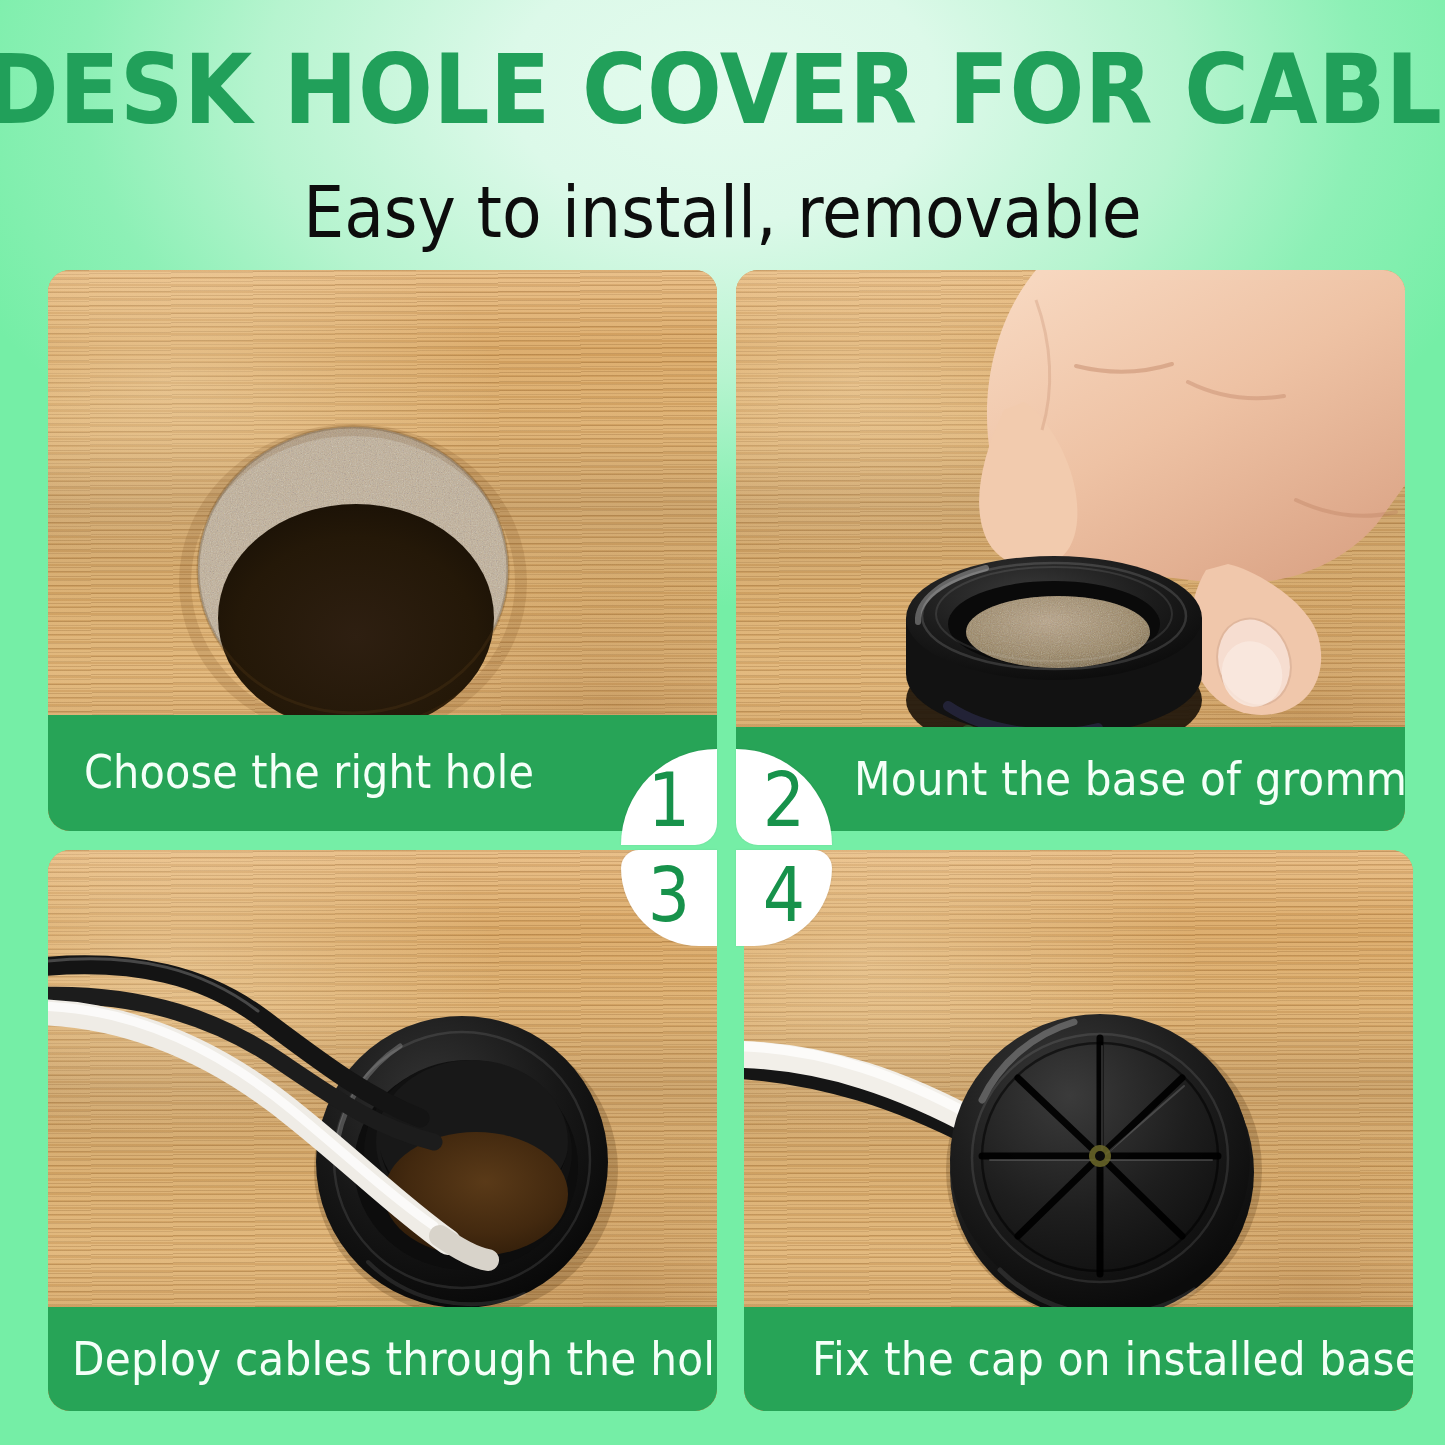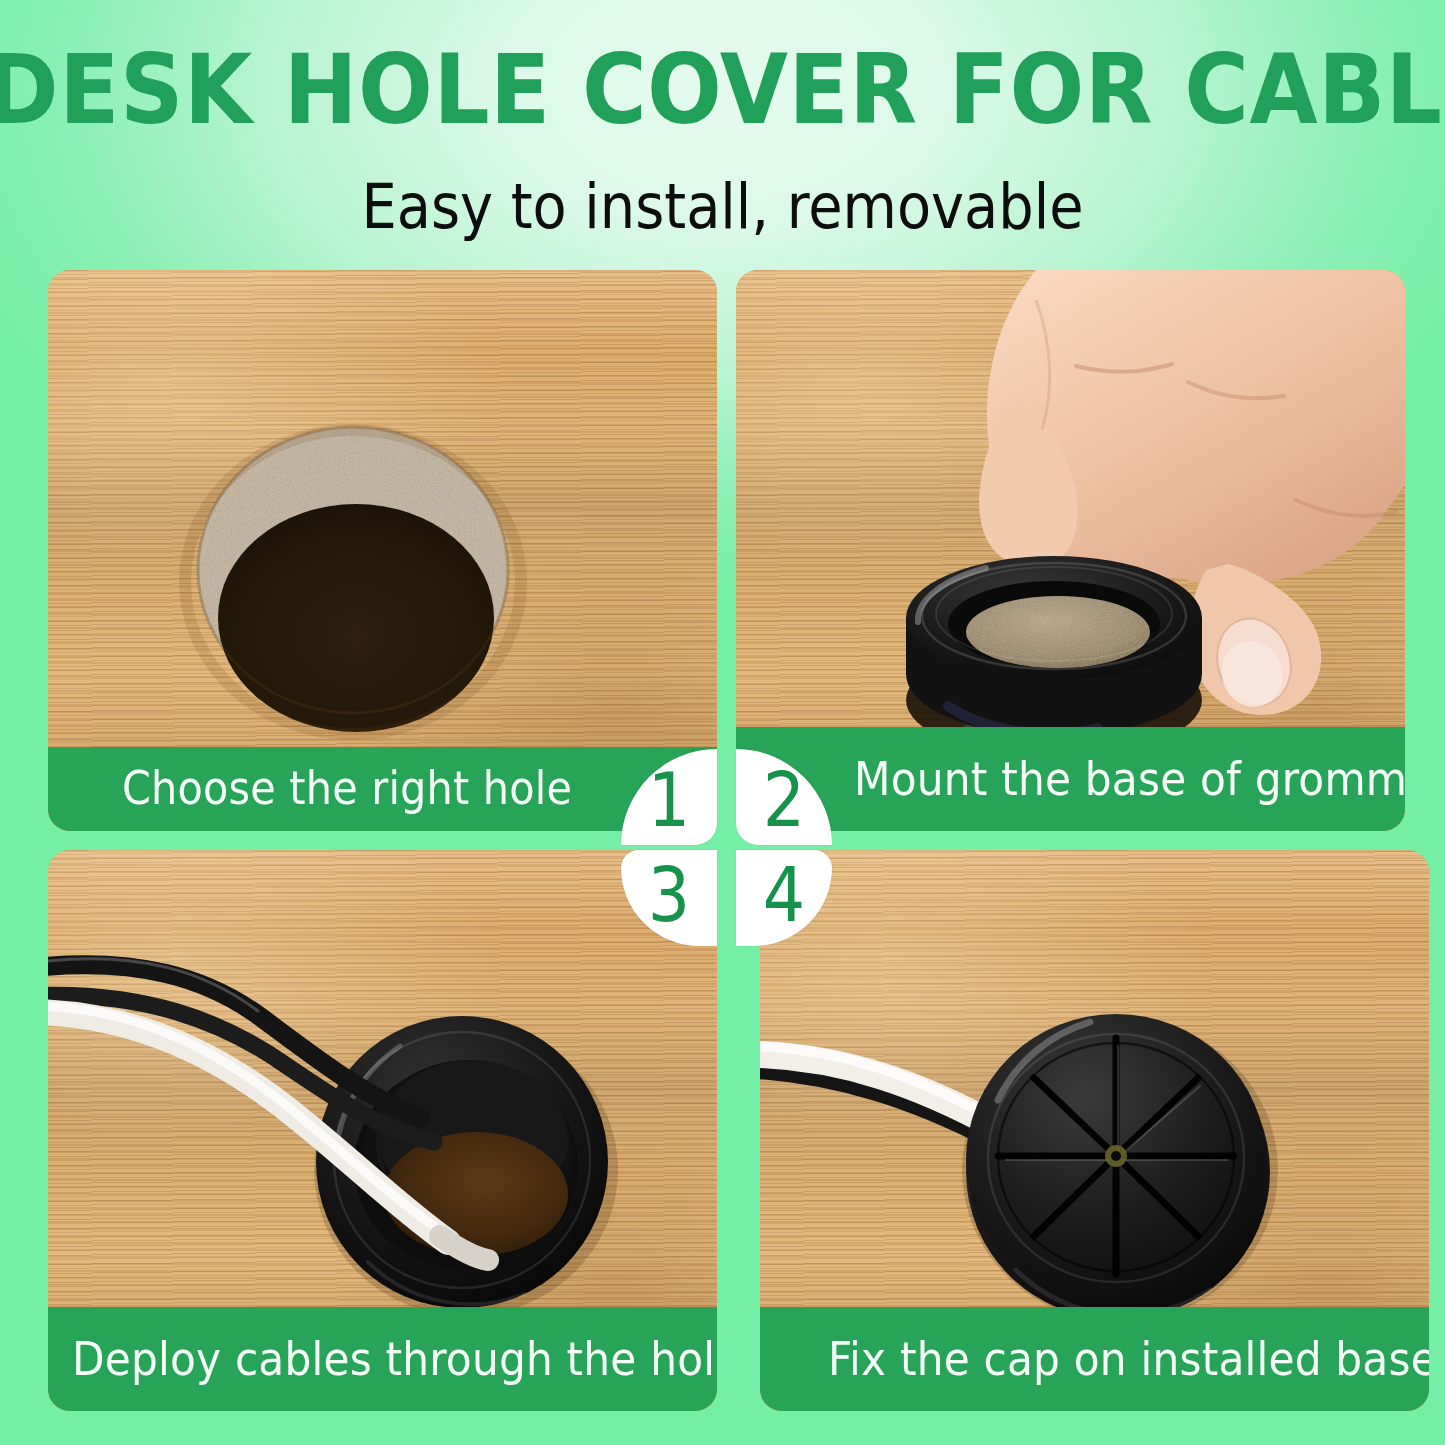--- a/index.html
+++ b/index.html
@@ -34,38 +34,38 @@
     color:#21a05a;
     transform:scaleX(1.02);
     white-space:nowrap;
   }
   #subtitle{
     position:absolute;
     left:0; right:0; top:176px;
     text-align:center;
     font-family:"Liberation Sans Narrow","DejaVu Sans Condensed","Liberation Sans",sans-serif;
     font-weight:400;
-    font-size:62px;
+    font-size:72px;
     line-height:1.0;
     color:#0d0d0d;
     white-space:nowrap;
   }
 
   
   .panel{
     position:absolute;
     width:669px; height:561px;
     border-radius:22px;
     overflow:hidden;
     background:#c99a57;
   }
   #panel-1{ left:48px;  top:270px; }
   #panel-2{ left:736px; top:270px; }
   #panel-3{ left:48px;  top:850px; }
-  #panel-4{ left:760px; top:850px;padding-left:14px; }
+  #panel-4{ left:744px; top:850px;padding-left:14px; }
 
   
   .wood{
     position:absolute; inset:0;
     background:
       repeating-linear-gradient(179.3deg,
         rgba(110,66,20,.20) 0px, rgba(110,66,20,.20) 1px,
         rgba(255,255,255,0) 1px, rgba(255,255,255,0) 4px,
         rgba(90,52,14,.13) 4px, rgba(90,52,14,.13) 5px,
         rgba(255,255,255,0) 5px, rgba(255,255,255,0) 9px),
@@ -93,21 +93,21 @@
     font-family:"Liberation Sans Narrow","DejaVu Sans Condensed","Liberation Sans",sans-serif;
     font-weight:400;
     display:flex;
     flex-direction:column;
     justify-content:center;
     padding:0 0 0 74px;
     line-height:1.12;
     font-size:47px;
     letter-spacing:.2px;
   }
-  .caption.two-line{ height:84px; padding-left:74px; font-size:46px; }
+  .caption.two-line{ height:116px; padding-left:36px; font-size:46px; }
   .caption.one-line{ height:104px; }
   #panel-2 .caption{ padding-left:118px; }
   #panel-4 .caption{ padding-left:68px; }
   #panel-3 .caption{ padding-left:24px; }
   .caption span{ display:block; white-space:nowrap; }
 
   
   .badge{
     position:absolute;
     width:96px; height:96px;

